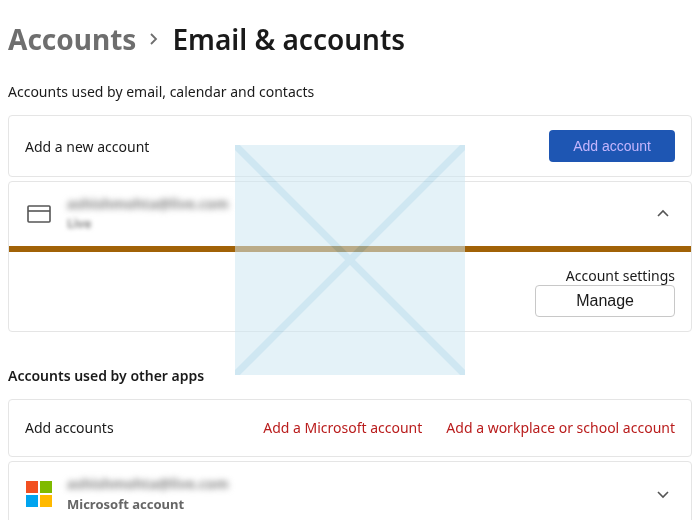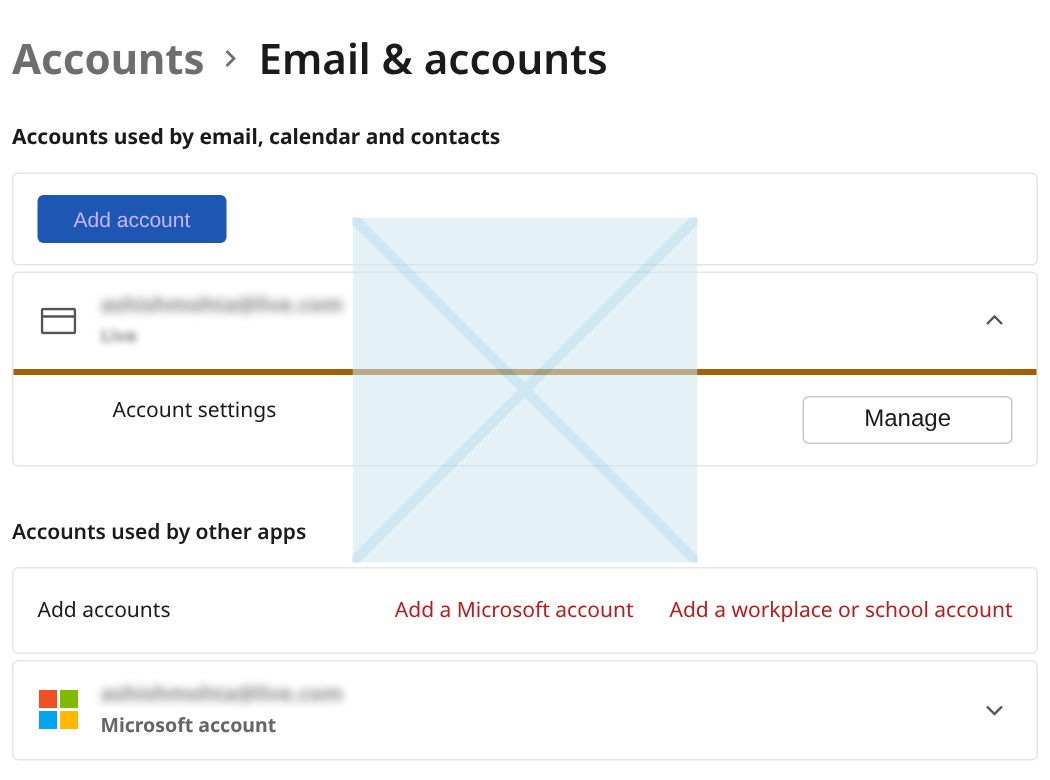--- a/index.html
+++ b/index.html
@@ -18,21 +18,21 @@
       gap: 12px;
       padding: 20px 8px 14px 8px;
       font-size: 28px;
       font-weight: 600;
     }
     .breadcrumb .parent { color: #6e6e6e; font-weight: 700; }
     .breadcrumb .chevron { color: #6e6e6e; font-size: 16px; padding: 0 0px; }
     .breadcrumb .current { color: #1a1a1a; font-weight: 600; }
     .section-title {
       font-size: 14px;
-      font-weight: 700;
+      font-weight: 400;
       color: #1a1a1a;
       padding: 10px 8px 14px 8px;
     }
     .card-list { padding: 0 8px; }
     .card {
       background: #fff;
       border: 1px solid #e5e5e5;
       border-radius: 4px;
       margin-bottom: 4px;
     }
@@ -87,24 +87,25 @@
       color: #666;
       margin-top: 2px;
     }
     .account-info { flex: 1; display: flex; flex-direction: column; }
     .expand-icon {
       width: 24px; height: 24px;
       display: flex; align-items: center; justify-content: center;
       color: #555;
     }
     .subcard {
-      border-top: 4px solid #a16207;
+      border-top: 6px solid #a16207;
       padding: 14px 16px 14px 66px;
       display: flex;
-      align-items: flex-start;
+      align-items: flex-end;
+      flex-direction: column;
     }
     .subcard .sublabel { flex: 1; font-size: 14px; }
     .link { color: #b91c1c; font-size: 14px; cursor: pointer; text-decoration: none; }
     .link-group { display: flex; gap: 24px; }
     .section2-title {
       font-size: 14px;
       font-weight: 600;
       padding: 30px 8px 14px 8px;
     }
     
@@ -141,20 +142,21 @@
   </span>
   <span class="current">Email &amp; accounts</span>
 </div>
 
 <div class="section-title">Accounts used by email, calendar and contacts</div>
 
 <div class="card-list">
 
   <div class="card">
     <div class="card-row">
+      <span class="label">Add a new account</span>
       <div class="right">
         <button class="btn-primary">Add account</button>
       </div>
     </div>
   </div>
 
   <div class="card">
     <div class="card-row expandable">
       <span class="icon-slot">
         <svg width="24" height="18" viewBox="0 0 24 18">

